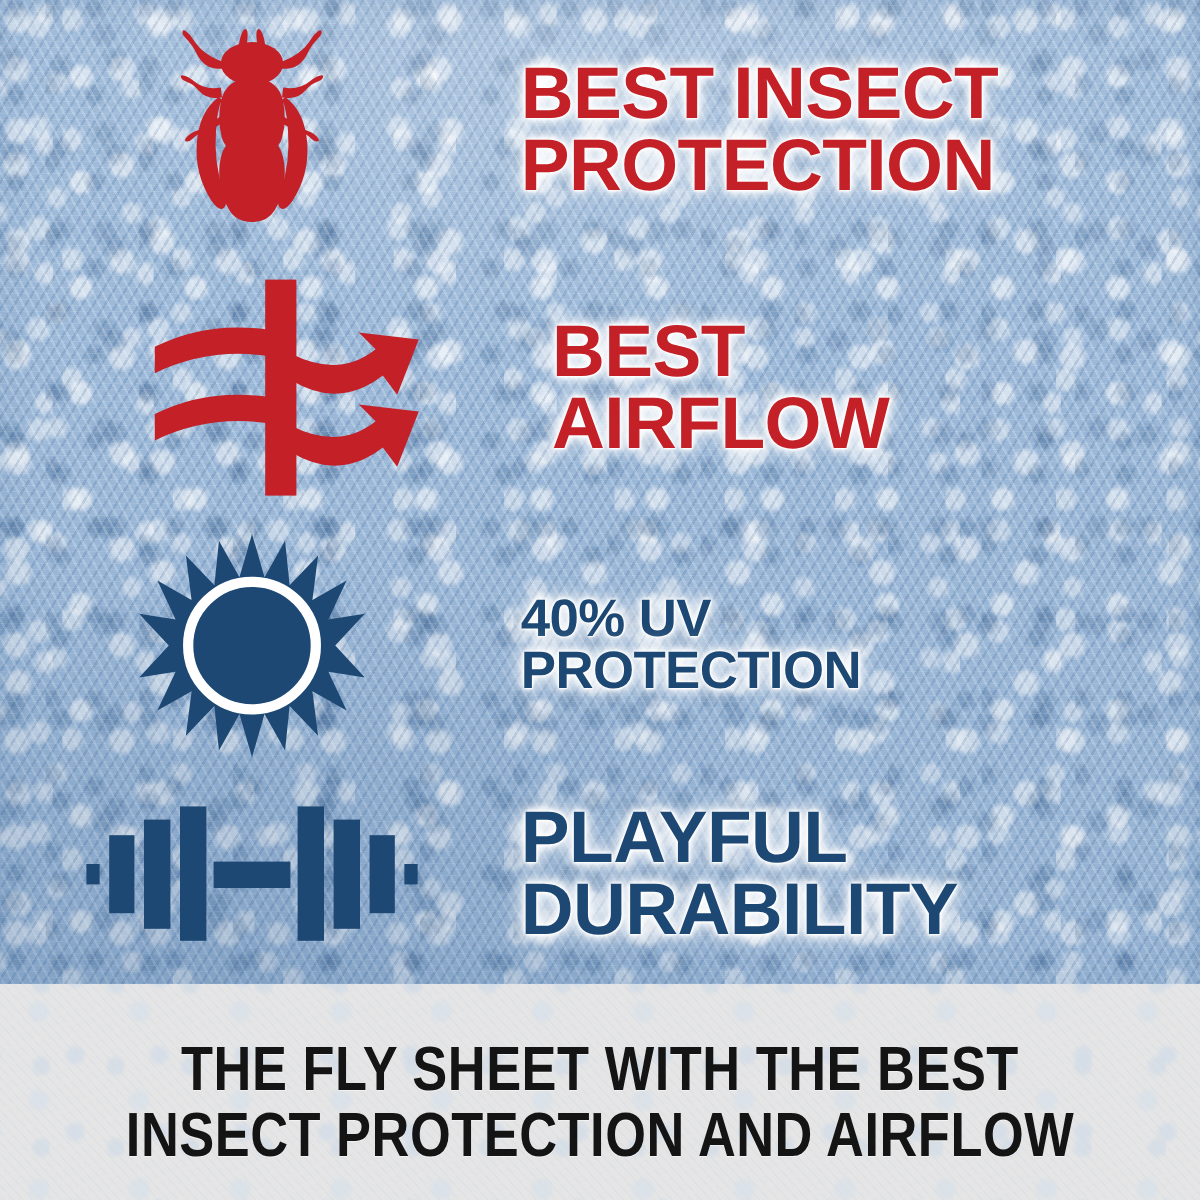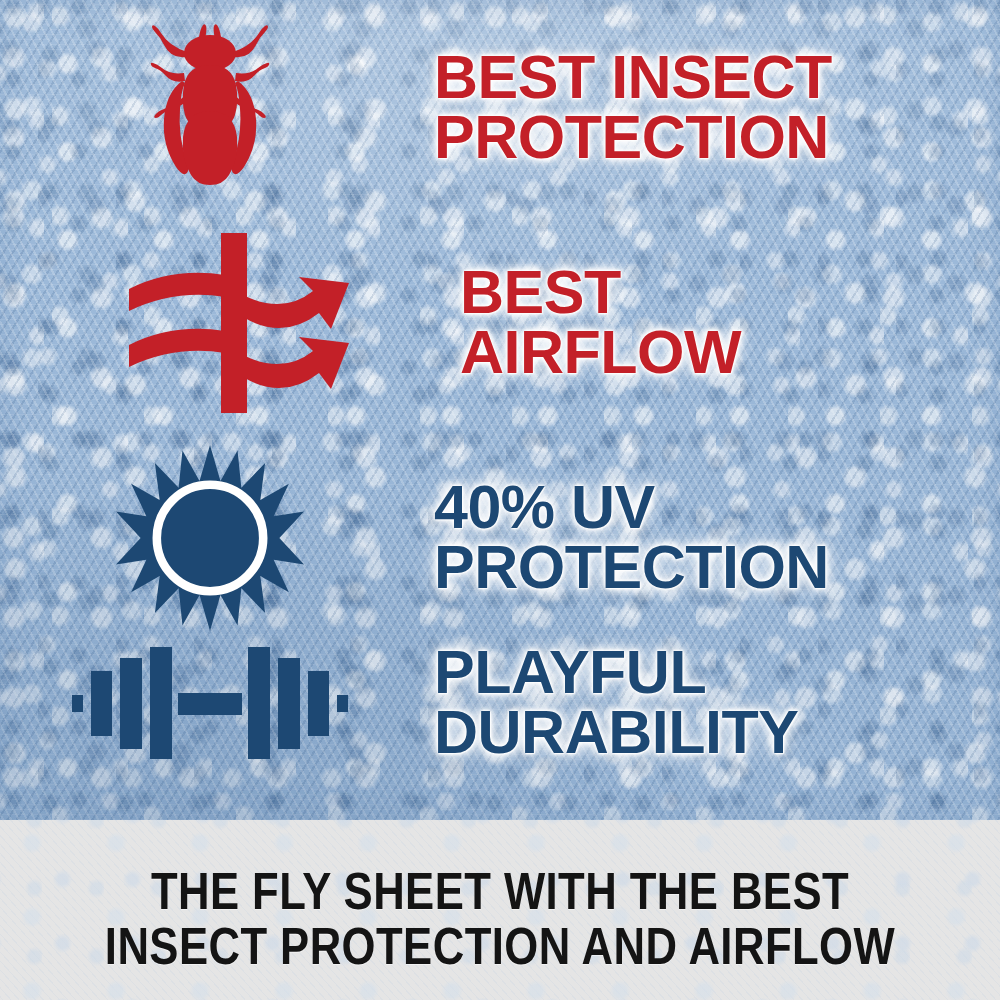--- a/index.html
+++ b/index.html
@@ -121,25 +121,25 @@
     text-shadow:
       0 0 3px #fff, 0 0 3px #fff, 0 0 6px #fff, 0 0 10px #fff,
       0 0 15px rgba(255,255,255,.95), 0 0 21px rgba(255,255,255,.8),
       1px 1px 0 rgba(255,255,255,.6);
   }
 
   
   #row-insect  { top:0px;   height:215px; }
   #row-airflow { top:215px; height:215px;padding-left:26px; }
   #row-uv      { top:430px; height:215px; }
-  #row-durab   { top:615px; height:175px; }
+  #row-durab   { top:640px; height:175px; }
 
   #row-insect  .headline { font-size:61px; }
   #row-airflow .headline { font-size:61px; }
-  #row-uv      .headline { font-size:61px; }
+  #row-uv      .headline { font-size:44px; }
   #row-durab   .headline { font-size:61px; }
 
   
   .caption-bar {
     position:absolute;
     left:0; top:820px;
     width:1000px; height:180px;
     background:#e5e5e5;
     overflow:hidden;
   }

